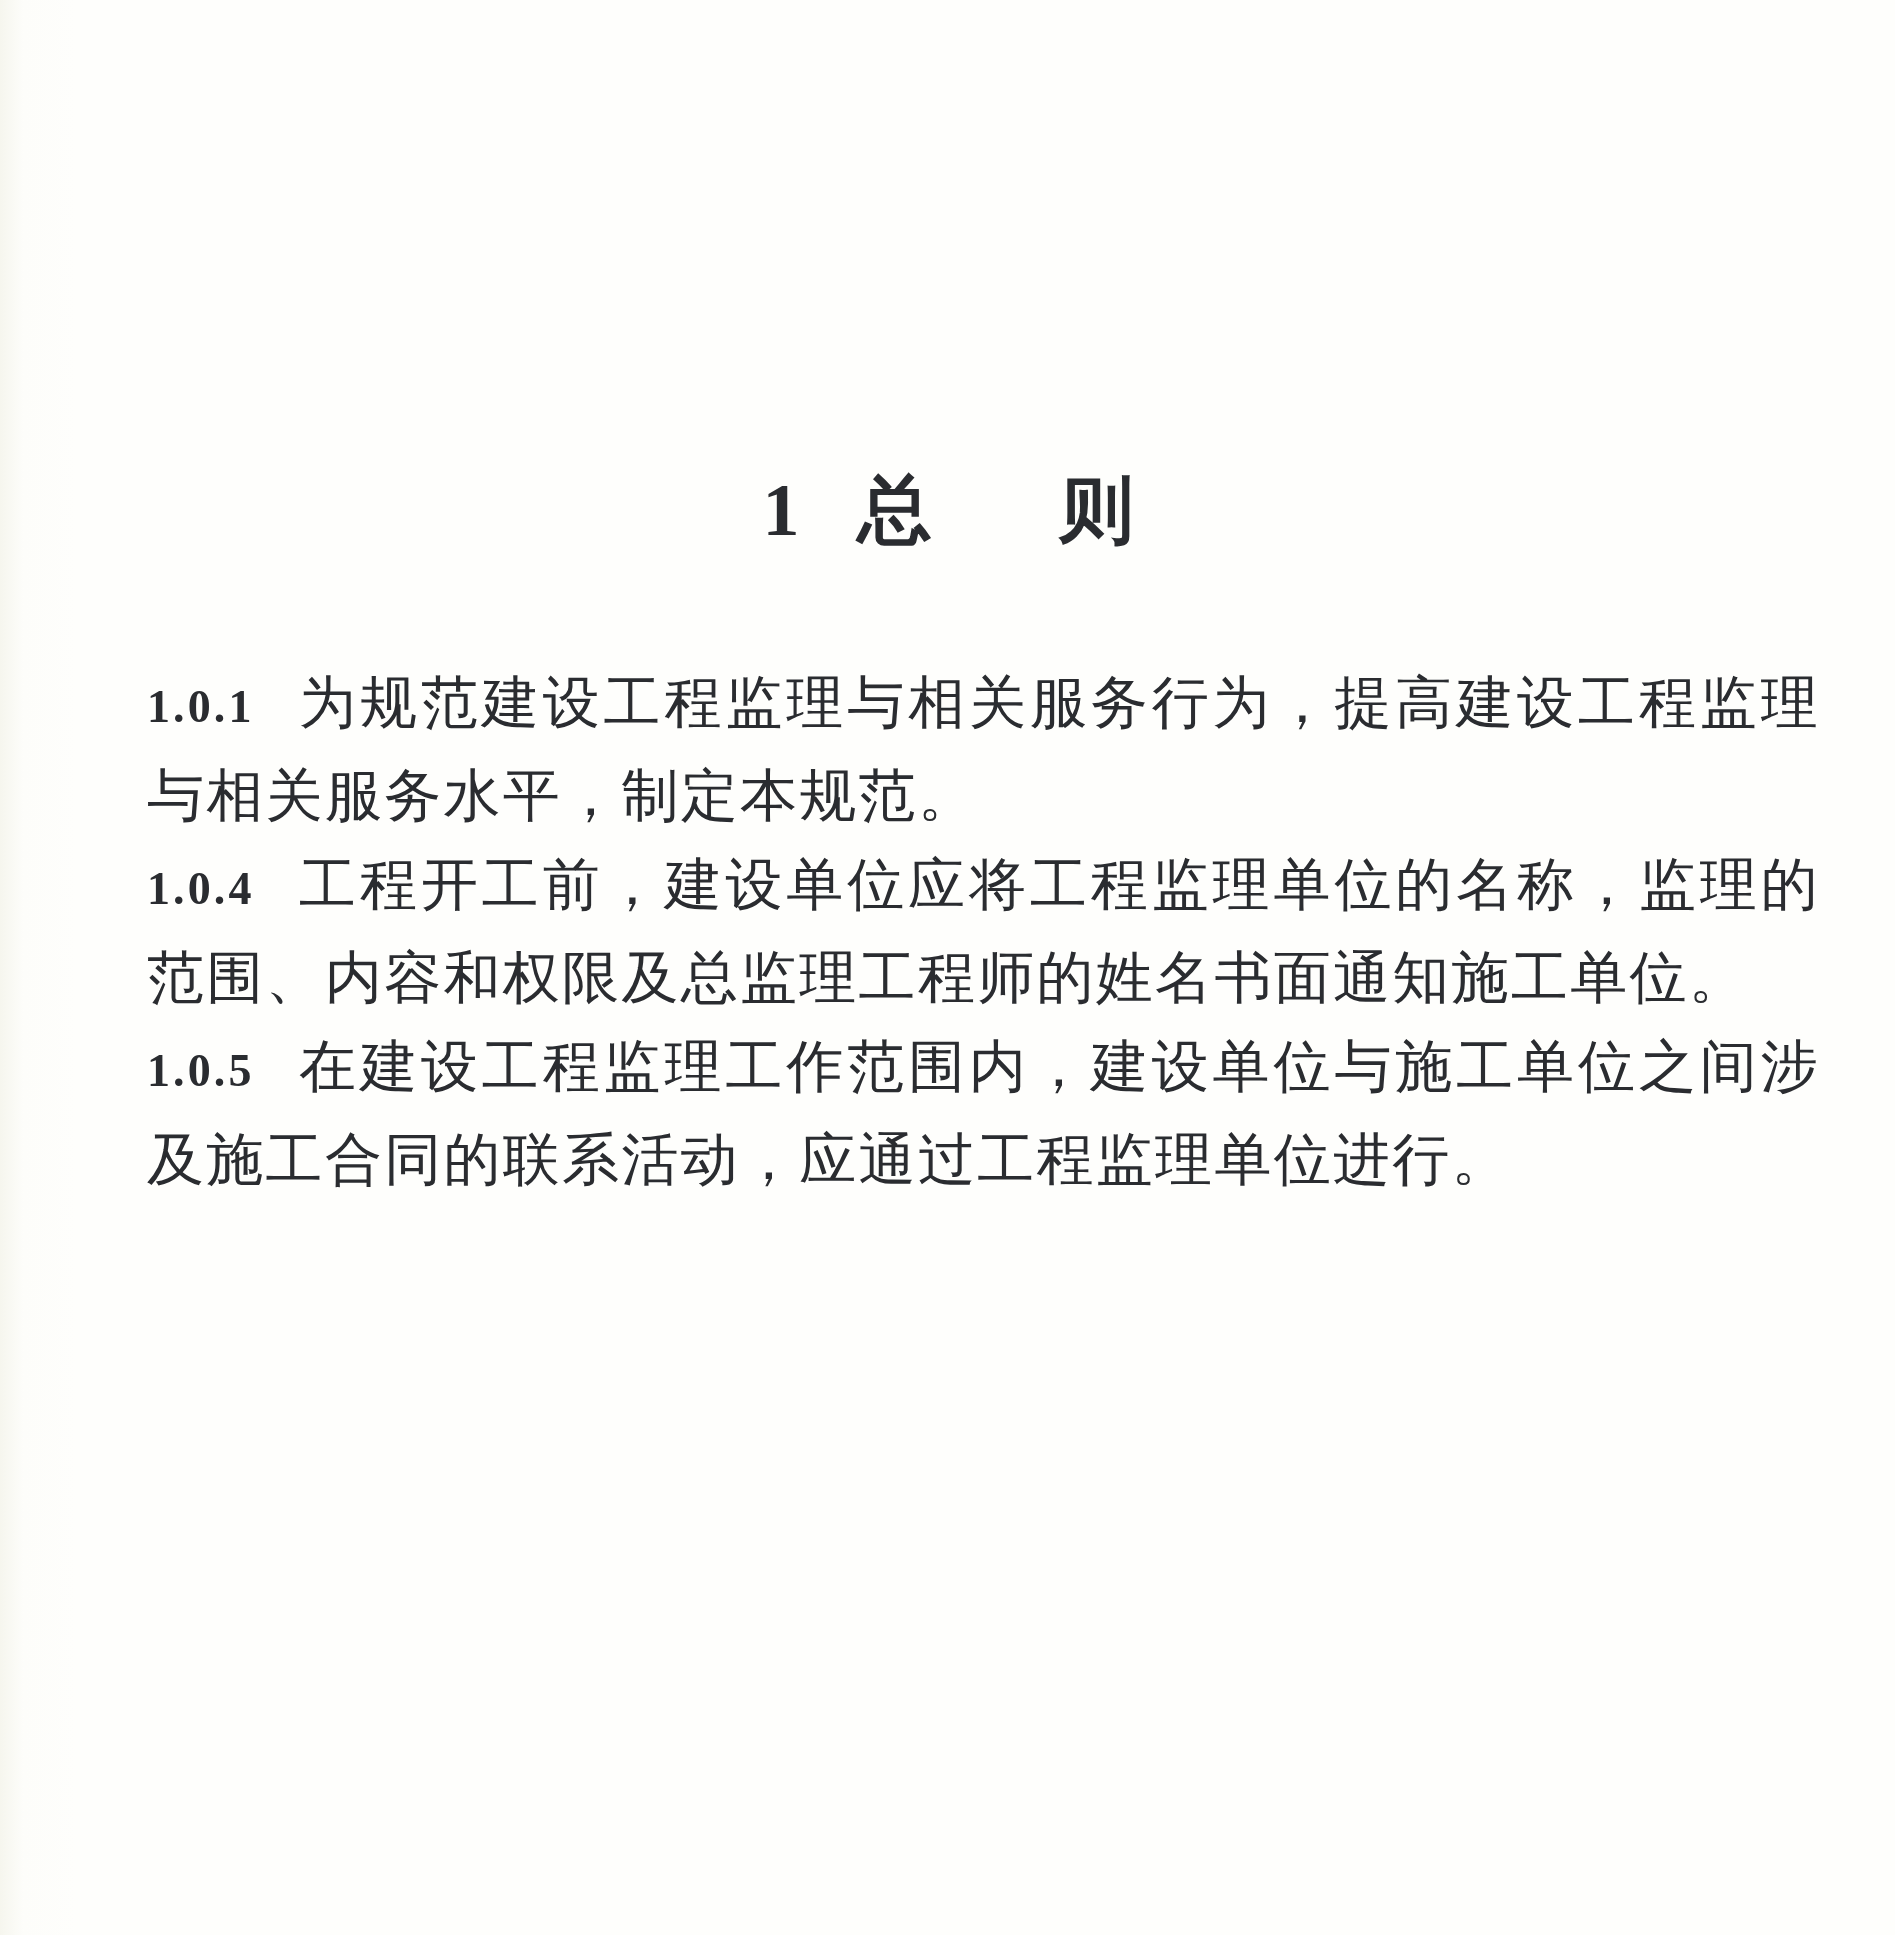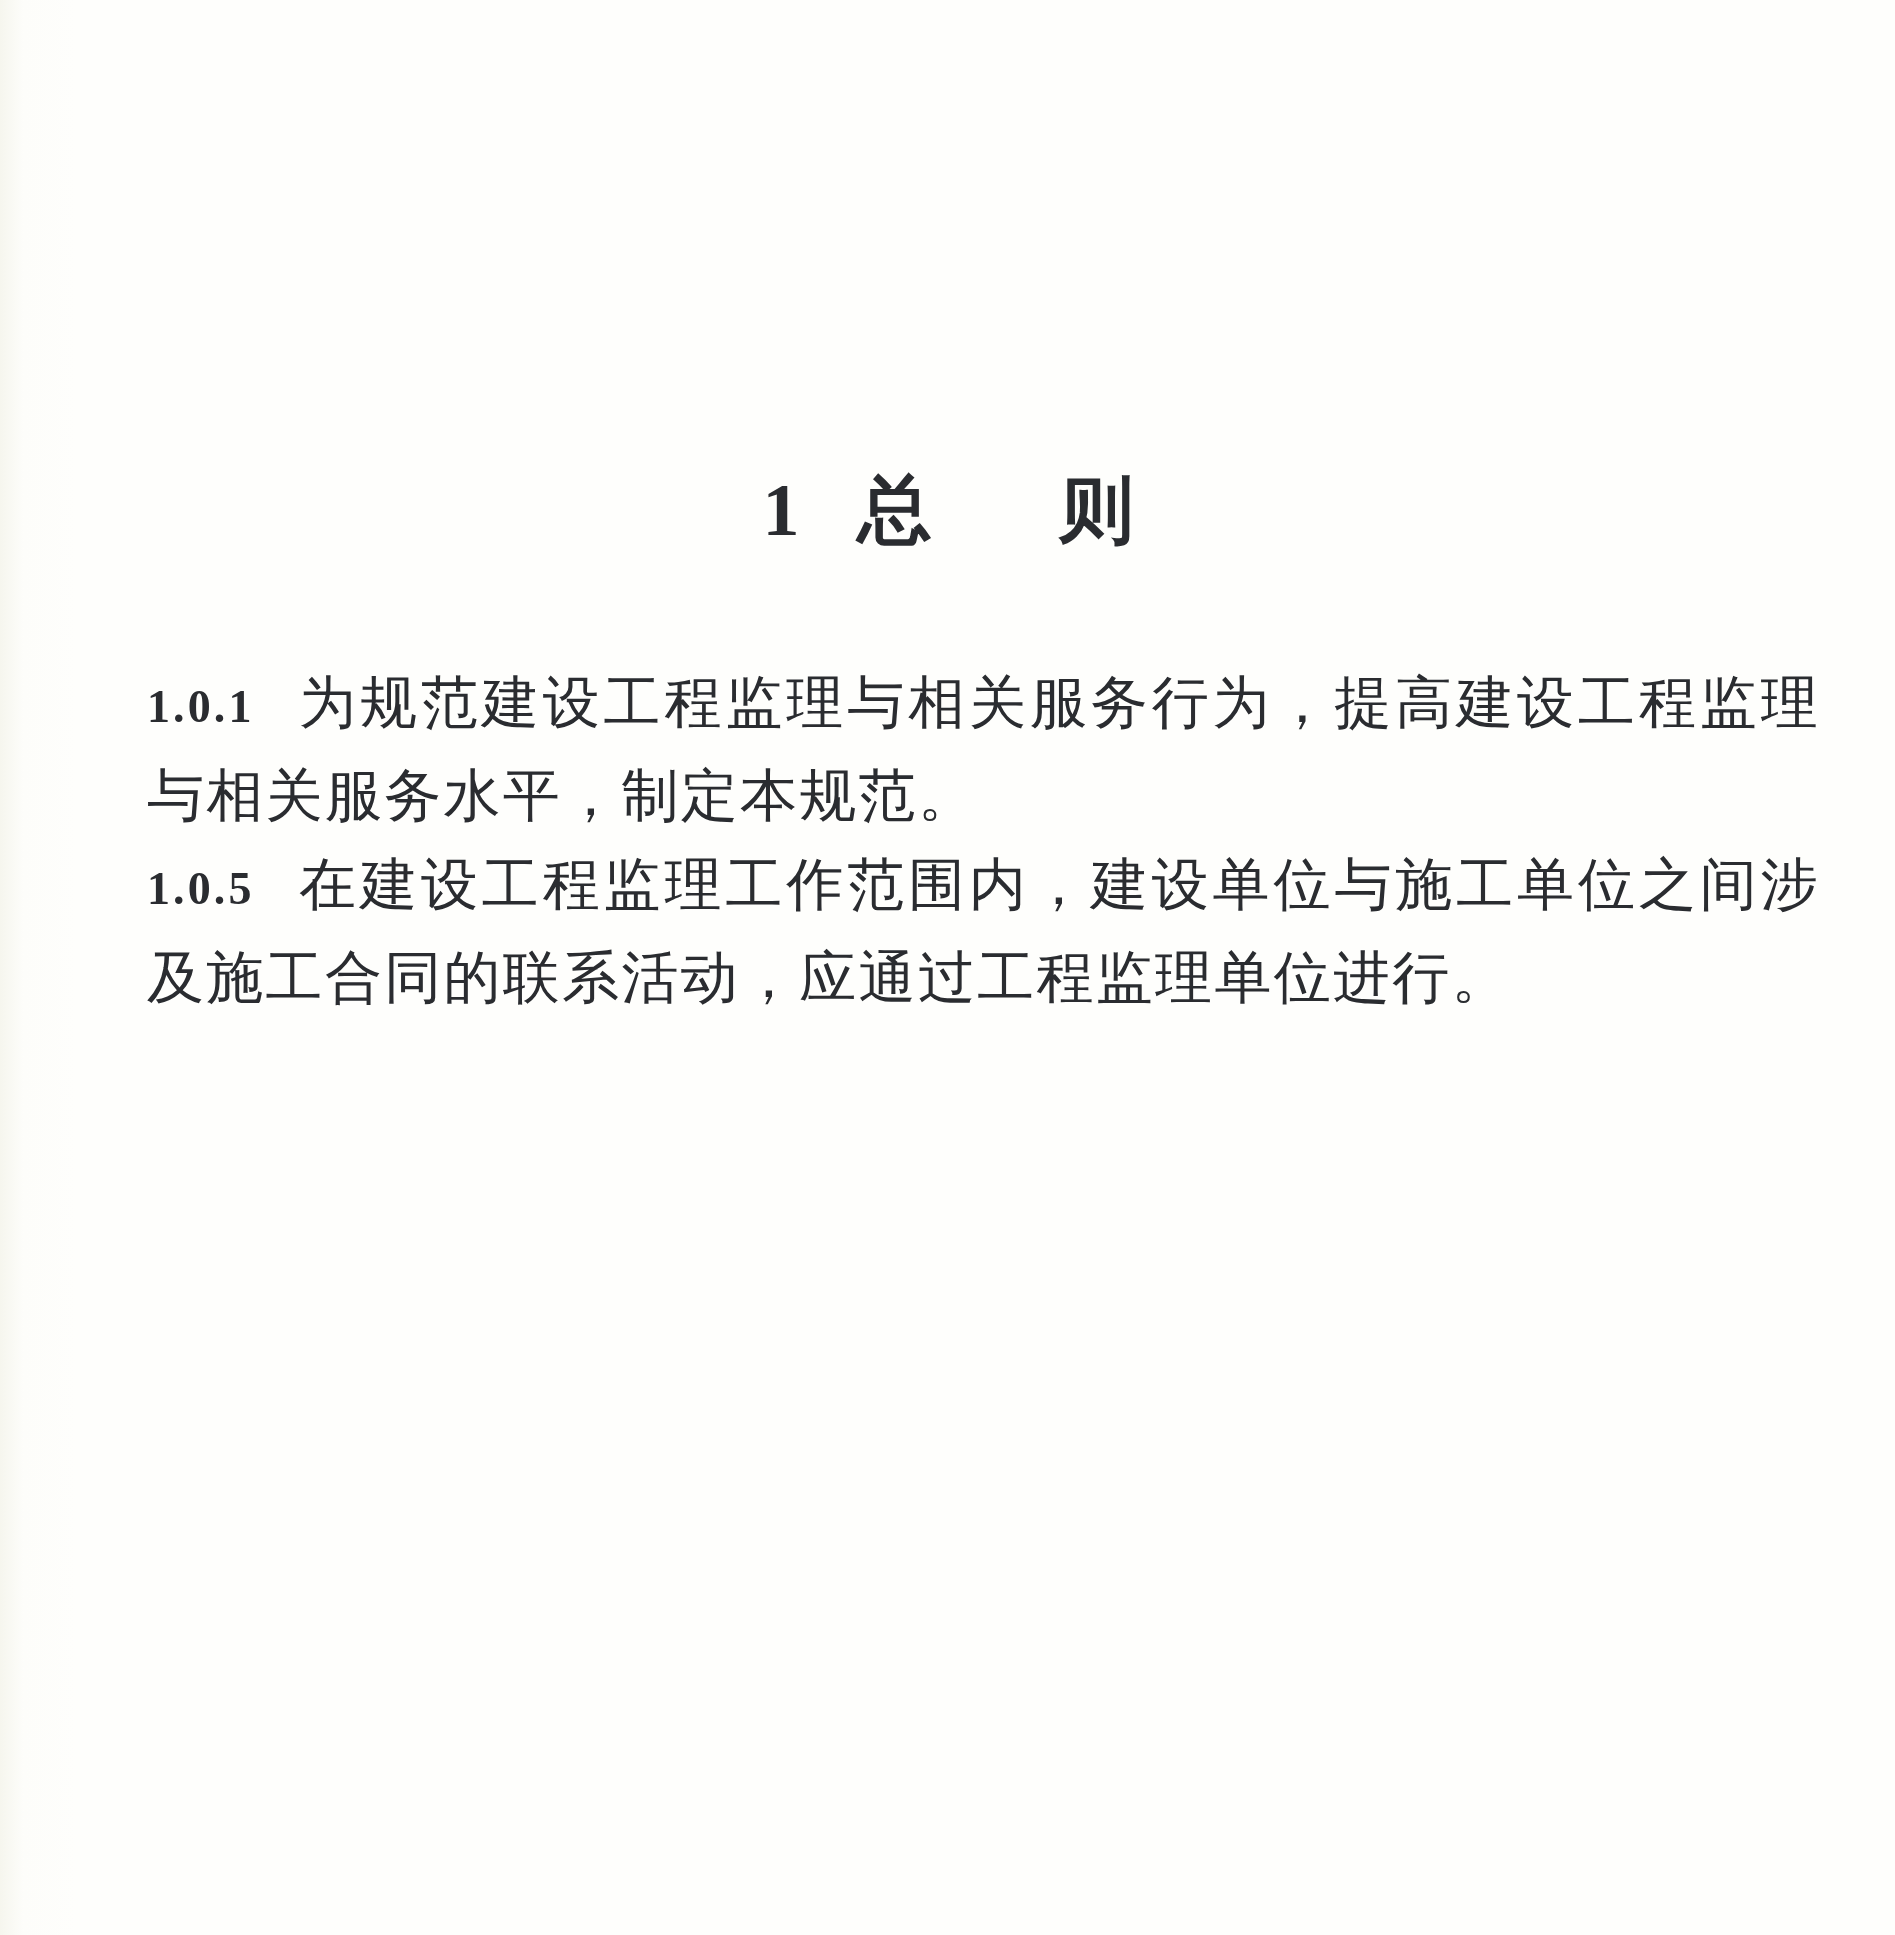--- a/index.html
+++ b/index.html
@@ -79,20 +79,23 @@
   </div>
 
   <div class="content">
 
     <p class="clause">
       <span class="cnum">1.0.1</span><span class="ctext">为规范建设工程监理与相关服务行为，提高建设工程监理与相关服务水平，制定本规范。</span>
     </p>
 
 
 
+    <p class="clause">
+      <span class="cnum">1.0.4</span><span class="ctext">工程开工前，建设单位应将工程监理单位的名称，监理的范围、内容和权限及总监理工程师的姓名书面通知施工单位。</span>
+    </p>
 
     <p class="clause">
       <span class="cnum">1.0.5</span><span class="ctext">在建设工程监理工作范围内，建设单位与施工单位之间涉及施工合同的联系活动，应通过工程监理单位进行。</span>
     </p>
 
   </div>
 
 </div>
 
 

